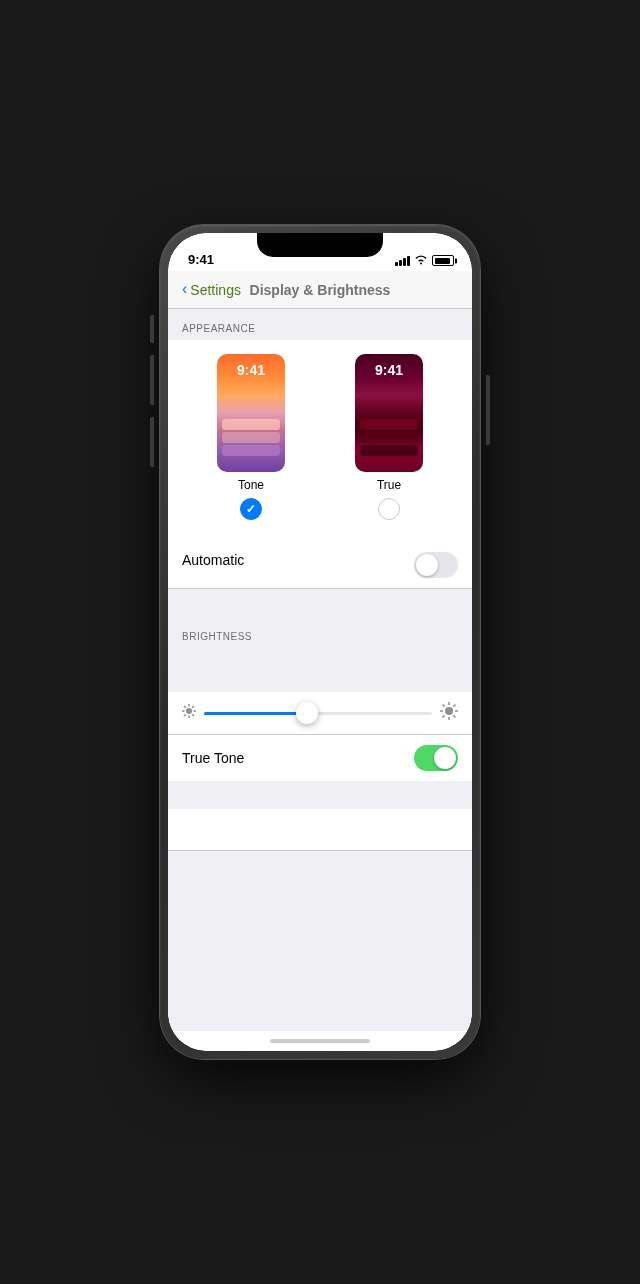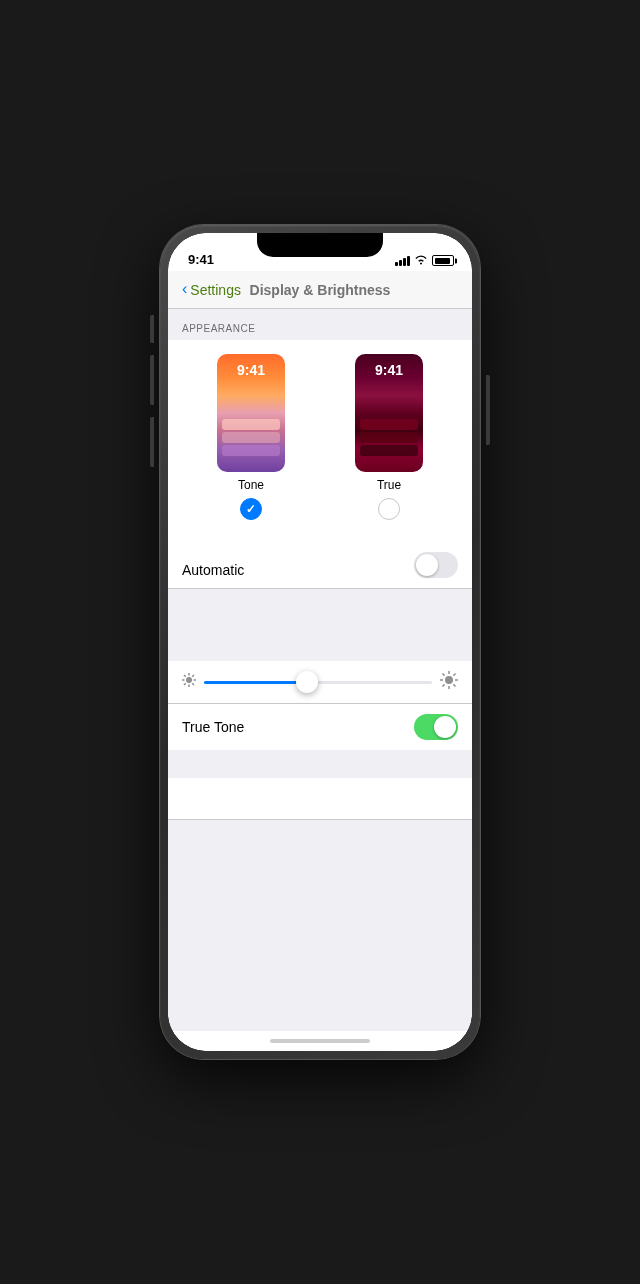--- a/index.html
+++ b/index.html
@@ -302,21 +302,21 @@
     .radio-check {
       color: #fff;
       font-size: 12px;
       font-weight: 700;
     }
 
     
     .row-item {
       background: #fff;
       display: flex;
-      align-items: flex-end;
+      align-items: flex-start;
       justify-content: space-between;
       padding: 10px 14px;
       border-bottom: 0.5px solid #c8c8cc;
       min-height: 42px;
     }
 
     .row-item:last-child {
       border-bottom: none;
     }
 
@@ -549,20 +549,21 @@
 
         <div class="row-item card">
           <span class="row-label">Automatic</span>
           <div class="toggle toggle-off">
             <div class="toggle-thumb"></div>
           </div>
         </div>
 
         <div class="section-spacer"></div>
 
+        <div class="section-header">BRIGHTNESS</div>
 
         <div class="brightness-card">
 
           <div class="brightness-slider-row">
             <span>
               <svg width="14" height="14" viewBox="0 0 14 14" fill="#8e8e93">
                 <circle cx="7" cy="7" r="3"></circle>
                 <line x1="7" y1="0" x2="7" y2="2.5" stroke="#8e8e93" stroke-width="1.5"></line>
                 <line x1="7" y1="11.5" x2="7" y2="14" stroke="#8e8e93" stroke-width="1.5"></line>
                 <line x1="0" y1="7" x2="2.5" y2="7" stroke="#8e8e93" stroke-width="1.5"></line>

